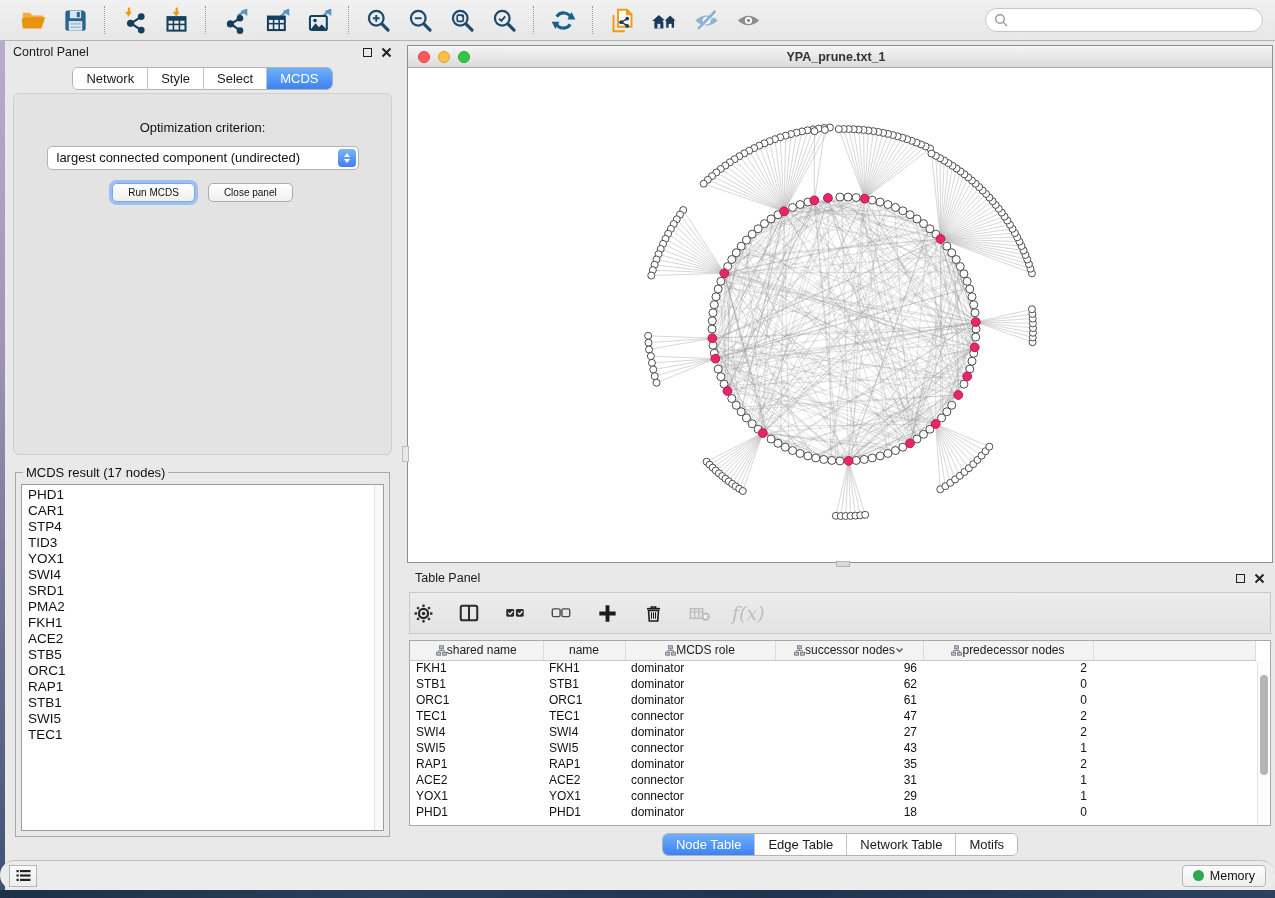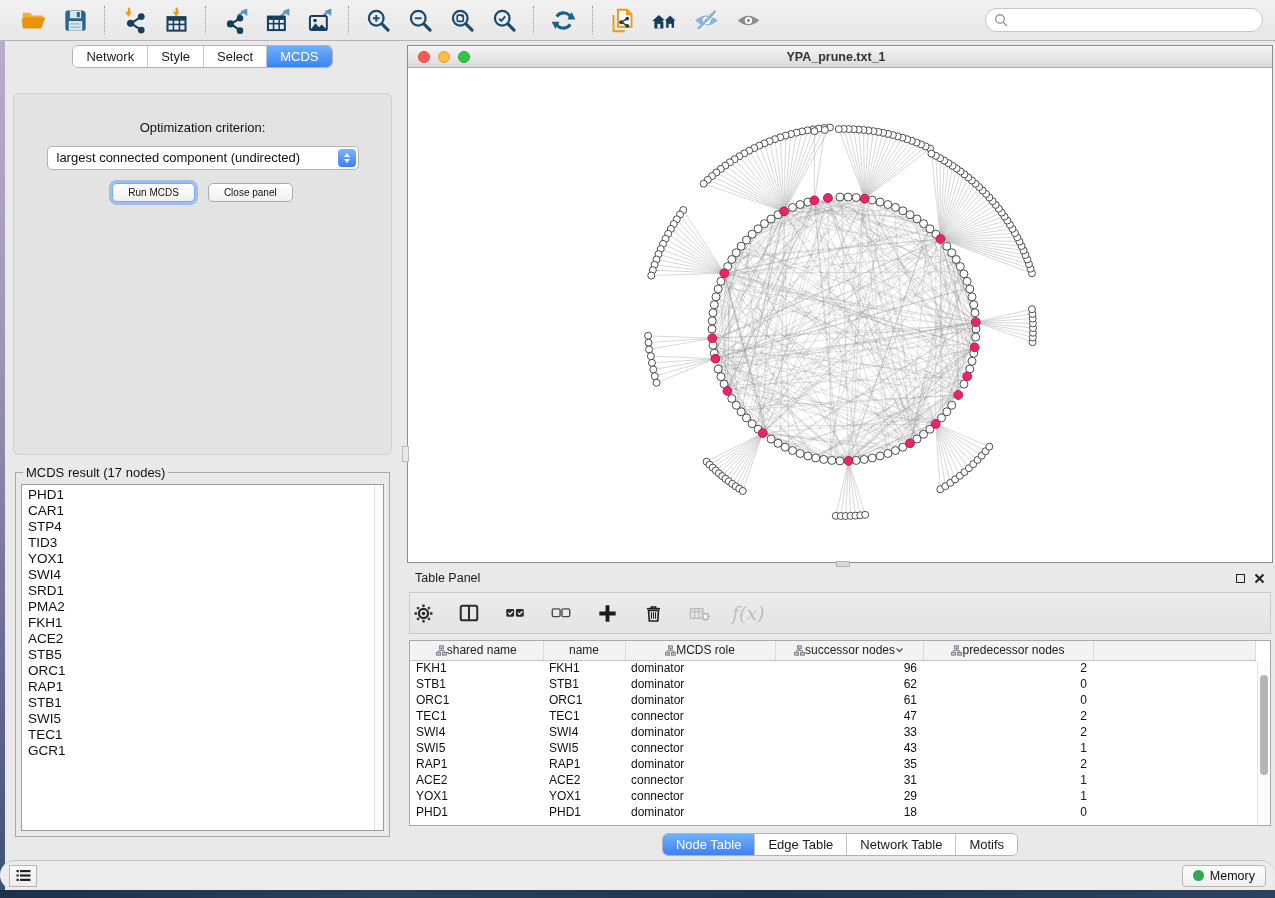--- a/index.html
+++ b/index.html
@@ -263,20 +263,29 @@
         <circle cx="6" cy="6" r="4.3" fill="none" stroke="#9a9a9a" stroke-width="1.4"></circle>
         <line x1="9.2" y1="9.2" x2="13" y2="13" stroke="#9a9a9a" stroke-width="1.4"></line>
       </svg>
       <input type="text" value="" placeholder="" style="">
     </div>
   </div>
 
   <div class="left-strip"></div>
 
   <div class="control-panel">
+    <div class="panel-header">
+      <span>Control Panel</span>
+      <span class="ph-btns">
+        <span class="float-box"></span>
+        <svg width="11" height="11" viewBox="0 0 11 11">
+          <path d="M1.5 1.5 L9.5 9.5 M9.5 1.5 L1.5 9.5" stroke="#222" stroke-width="2"></path>
+        </svg>
+      </span>
+    </div>
     <div class="cp-tabs-row">
       <div class="seg">
           <div class="seg-tab">Network</div>
           <div class="seg-tab">Style</div>
           <div class="seg-tab">Select</div>
           <div class="seg-tab active">MCDS</div>
         </div>
     </div>
     <div class="cp-card">
       <div class="crit-label">Optimization criterion:</div>
@@ -305,21 +314,20 @@
             <div class="result-item">SRD1</div>
             <div class="result-item">PMA2</div>
             <div class="result-item">FKH1</div>
             <div class="result-item">ACE2</div>
             <div class="result-item">STB5</div>
             <div class="result-item">ORC1</div>
             <div class="result-item">RAP1</div>
             <div class="result-item">STB1</div>
             <div class="result-item">SWI5</div>
             <div class="result-item">TEC1</div>
-            <div class="result-item">GCR1</div>
           </div>
         <div class="result-scroll"></div>
       </div>
     </fieldset>
   </div>
 
   <div class="network-window">
     <div class="net-titlebar">
       <div class="net-title">YPA_prune.txt_1</div>
       <div class="lights">
@@ -1209,21 +1217,21 @@
               <td>TEC1</td>
               <td>connector</td>
               <td class="num">47</td>
               <td class="num">2</td>
               <td></td>
             </tr>
             <tr>
               <td>SWI4</td>
               <td>SWI4</td>
               <td>dominator</td>
-              <td class="num">33</td>
+              <td class="num">27</td>
               <td class="num">2</td>
               <td></td>
             </tr>
             <tr>
               <td>SWI5</td>
               <td>SWI5</td>
               <td>connector</td>
               <td class="num">43</td>
               <td class="num">1</td>
               <td></td>

